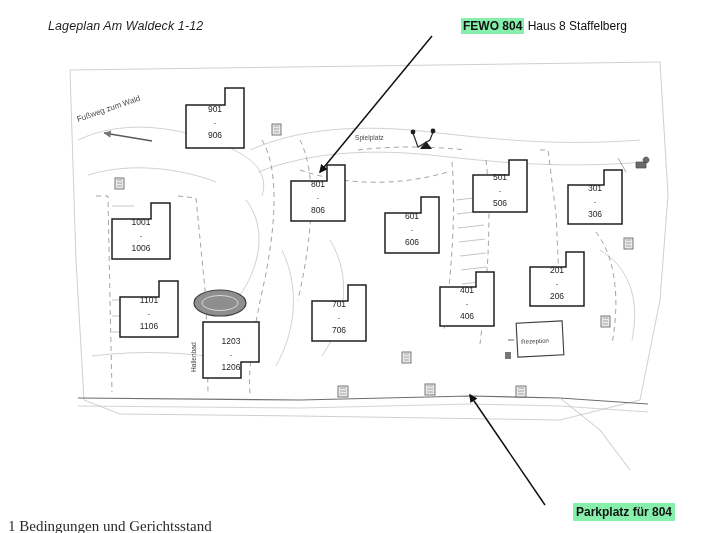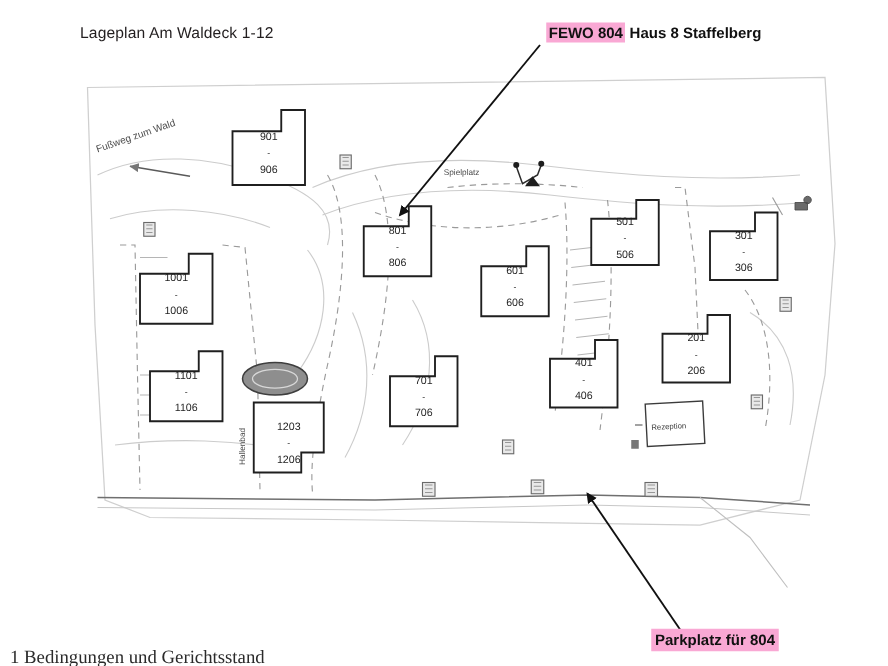--- a/index.html
+++ b/index.html
@@ -7,33 +7,34 @@
   body{
     width:710px;height:533px;
     background:#ffffff;
     font-family:"Liberation Sans", sans-serif;
     overflow:hidden;
     position:relative;
   }
   #page{position:absolute;left:0;top:0;width:710px;height:533px;}
 
   .title{
-    position:absolute;left:64px;top:19px;
+    position:absolute;left:48px;top:19px;
     font-size:12.5px;color:#231f20;letter-spacing:.1px;
     white-space:nowrap;
+    font-style:italic;
   }
 
   .callout{
     position:absolute;white-space:nowrap;
     font-size:12px;color:#111;font-weight:bold;
   }
-  .callout .hl{background:#f9a8d4;padding:1px 2px;}
-  .callout .plain{font-weight:bold;}
+  .callout .hl{background:#86efac;padding:1px 2px;margin-left:24px;}
+  .callout .plain{font-weight:normal;}
   #callout-top{left:437px;top:19px;}
-  #callout-bottom{left:521px;top:505px;}
+  #callout-bottom{left:549px;top:505px;}
   #callout-bottom .hl{padding:2px 3px;}
 
   
   #map{position:absolute;left:0;top:0;width:710px;height:533px;}
 
   .footer-text{
     position:absolute;left:8px;top:518px;
     font-family:"Liberation Serif", serif;
     font-size:15px;color:#2a2a2a;
     white-space:nowrap;

